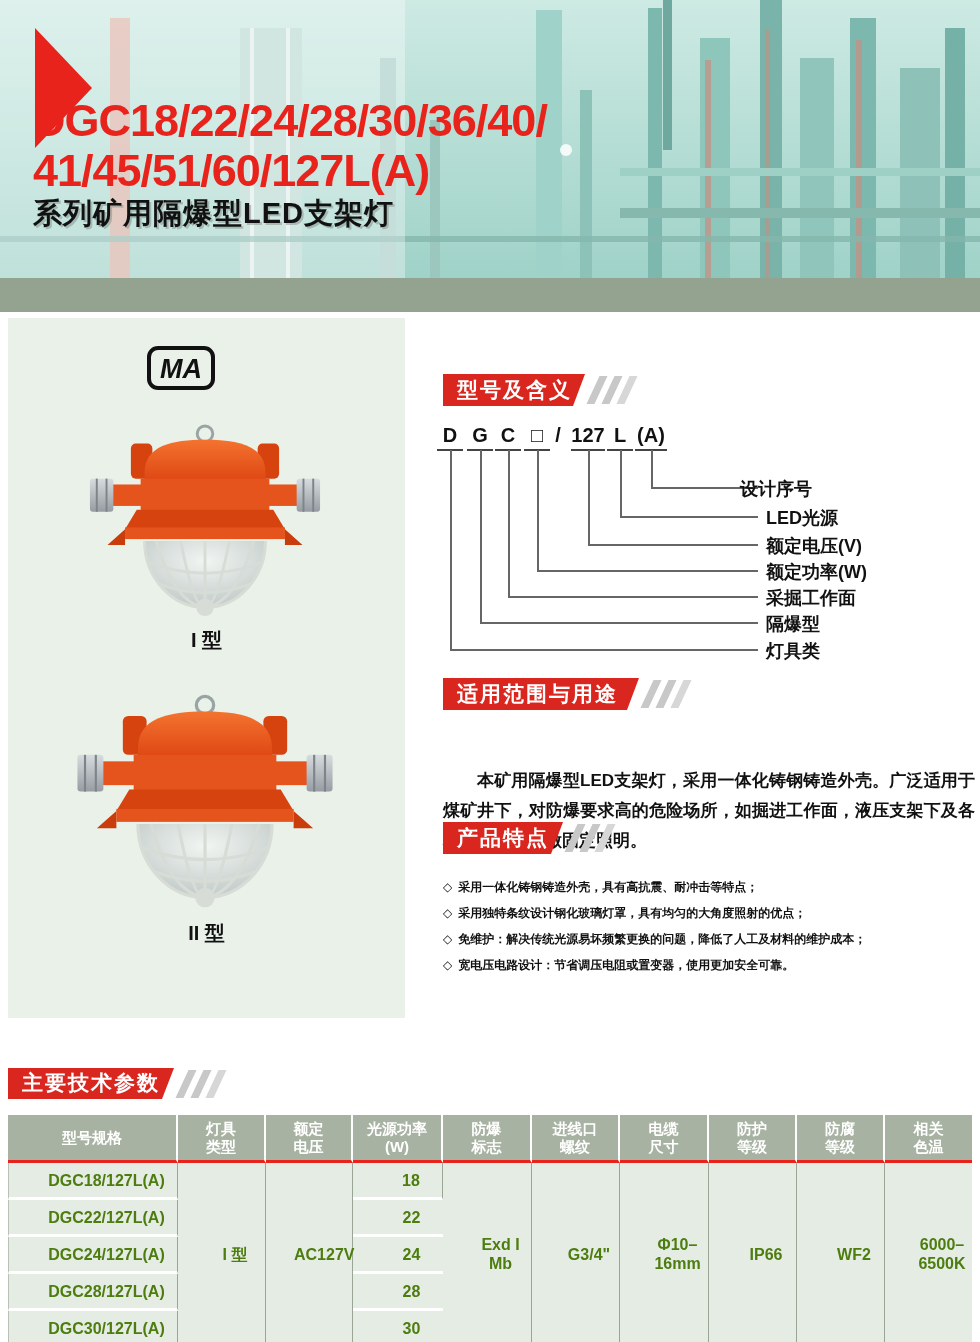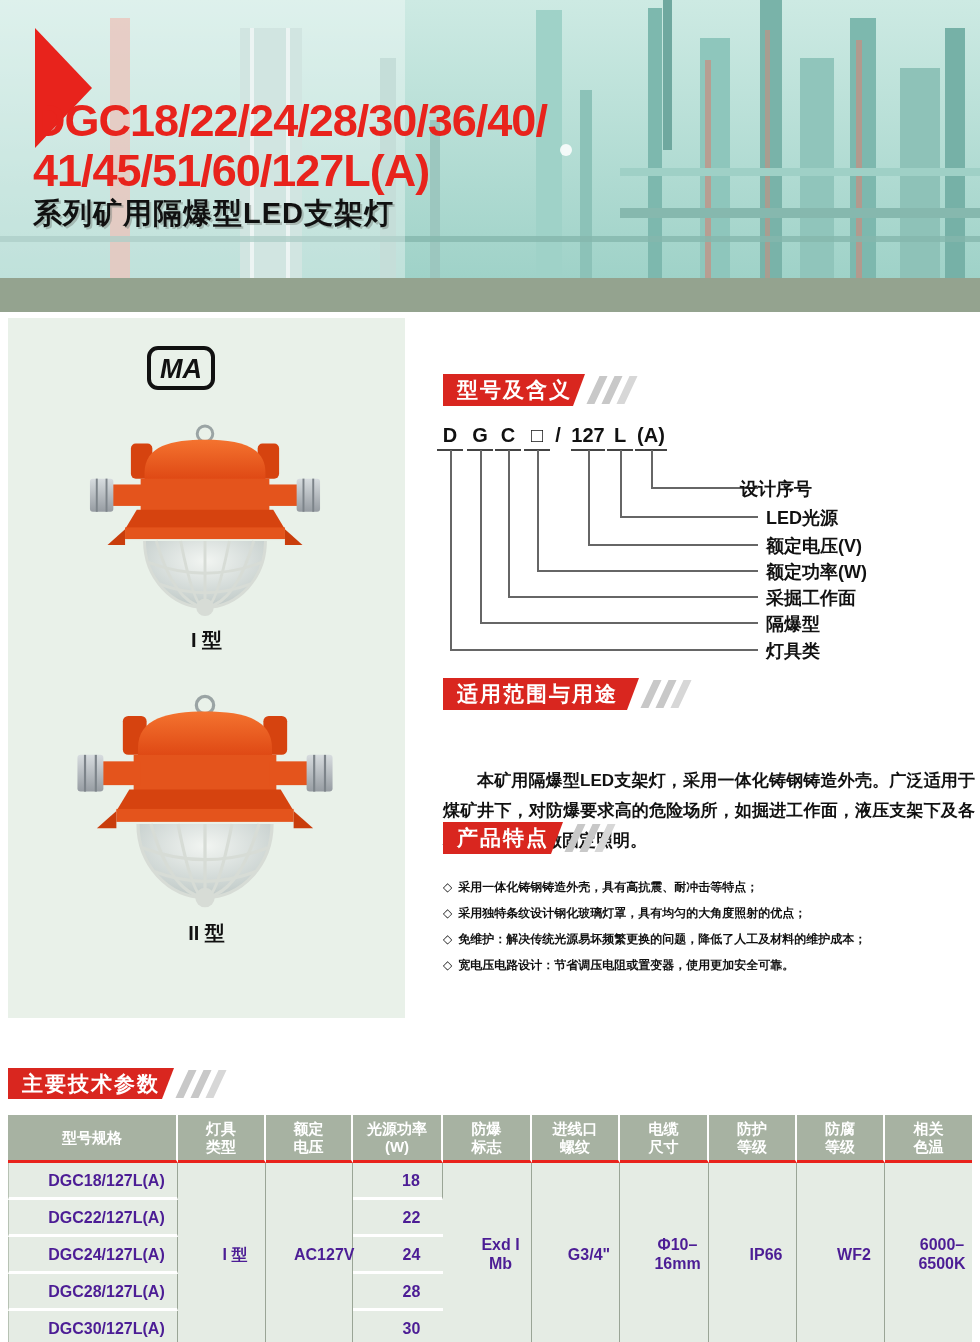--- a/index.html
+++ b/index.html
@@ -50,21 +50,21 @@
   .feature{font-size:12px;line-height:26px;font-weight:bold;color:#111;white-space:nowrap;}
   .feature .blt{margin-right:6px;font-weight:normal;}
 
   
   .spec-table{left:8px;top:1115px;}
   table{border-collapse:separate;border-spacing:0;table-layout:fixed;width:964px;}
   th{background:#a7b2a2;color:#fff;font-size:15px;font-weight:bold;height:43px;
      text-align:center;vertical-align:middle;border-right:2px solid #fff;
      border-bottom:3px solid #e8231c;white-space:pre-line;line-height:18px;}
   th:last-child{border-right:none;}
-  td{background:#e5ece4;font-size:16px;font-weight:bold;color:#4c1d95;height:32px;
+  td{background:#e5ece4;font-size:16px;font-weight:bold;color:#4d7c0f;height:32px;
      text-align:center;vertical-align:middle;border-right:1px solid #9aa596;
      white-space:pre-line;line-height:19px;padding-left:28px;}
   td:last-child{border-right:none;}
   td.first{border-left:1px solid #b7c2b4;}
   td.rs{border-bottom:3px solid #fff;}
   table{border-bottom:1px solid #b7c2b4;}
 </style>
 </head>
 <body>
 
@@ -253,21 +253,21 @@
   </div>
   <div class="abs features">
     <div class="feature"><span class="blt">◇</span><span>采用一体化铸钢铸造外壳，具有高抗震、耐冲击等特点；</span></div>
     <div class="feature"><span class="blt">◇</span><span>采用独特条纹设计钢化玻璃灯罩，具有均匀的大角度照射的优点；</span></div>
     <div class="feature"><span class="blt">◇</span><span>免维护：解决传统光源易坏频繁更换的问题，降低了人工及材料的维护成本；</span></div>
     <div class="feature"><span class="blt">◇</span><span>宽电压电路设计：节省调压电阻或置变器，使用更加安全可靠。</span></div>
   </div>
 
   <div class="abs banner" style="left:8px;top:1068px;width:166px;height:31px;">
     <div class="bg"></div>
-    <span class="txt" style="line-height:31px;">主要技术参数</span>
+    <span class="txt" style="line-height:31px;font-family:Liberation Serif, serif;">主要技术参数</span>
     <div class="stripes" style="left:174px;">
         <i></i>
         <i></i>
         <i></i>
       </div>
   </div>
 
   <div class="abs spec-table">
     <table>
       <colgroup>

